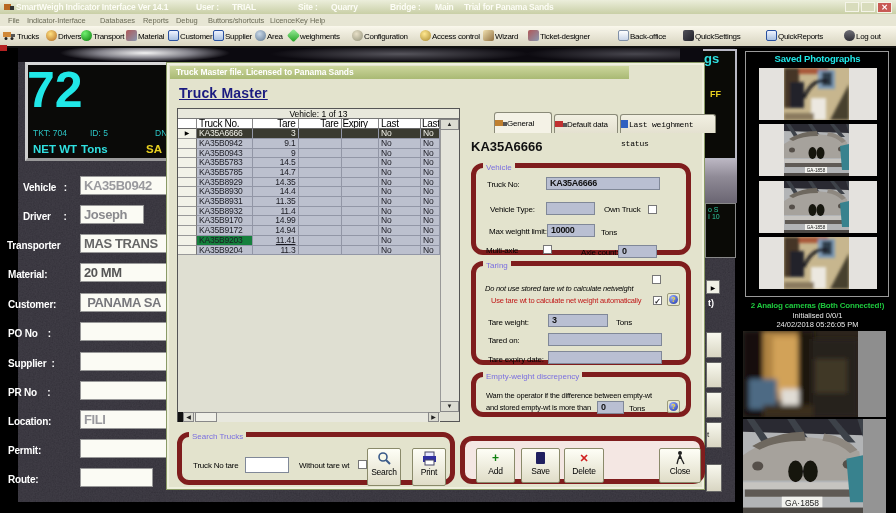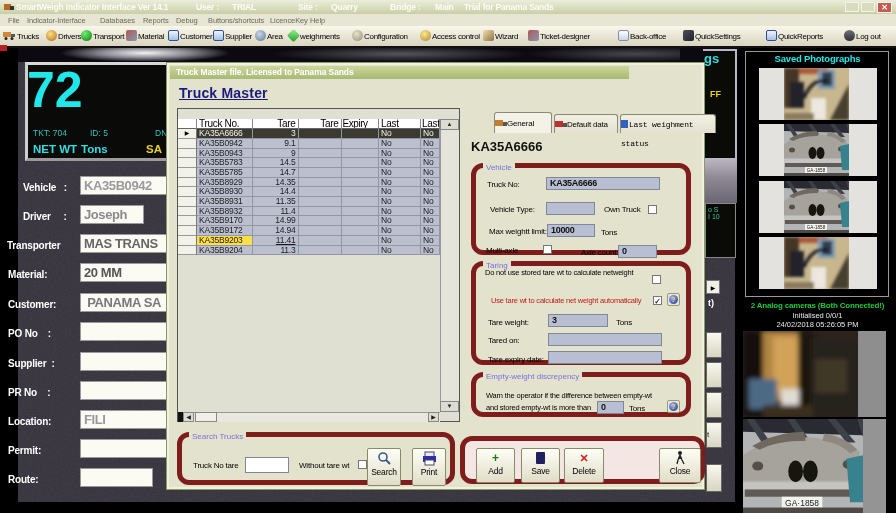--- a/index.html
+++ b/index.html
@@ -369,20 +369,21 @@
           </g>
         </svg></div>
     </div>
     <div class="abs" style="left:863px;top:419px;width:23px;height:94px;background:#949494;"></div>
   </div>
 
   <div id="dlg" class="abs">
     <div id="dlgtitle" class="abs">Truck Master file. Licensed to Panama Sands</div>
     <div id="dlghead" class="abs">Truck Master</div>
     <div id="grid" class="abs">
+      <div class="cap">Vehicle: 1 of 13</div>
       <div class="hc" style="left:0;width:19px;"></div>
       <div class="hc" style="left:19px;width:55.5px;">Truck No.</div>
       <div class="hc" style="left:74.5px;width:46px;text-align:right;padding-right:2px;">Tare weight</div>
       <div class="hc" style="left:120.5px;width:43px;text-align:right;padding-right:2px;">Tare date</div>
       <div class="hc" style="left:163.5px;width:37.5px;padding-left:1px;letter-spacing:-0.45px;">Expiry date</div>
       <div class="hc" style="left:201px;width:42px;">Last single</div>
       <div class="hc" style="left:243px;width:19px;padding-left:1px;">Last l</div>
       <div class="sbb" style="left:262px;top:10.7px;width:19px;height:10.9px;">▲</div>
       <div class="grow" style="top:20.6px;">
         <div class="sel">▶</div>
@@ -478,21 +479,21 @@
         <div class="sel"></div>
         <div class="gc" style="left:19px;width:55.5px;background:#bcc0ce;color:#1a1a22;">KA35B9172</div>
         <div class="gc" style="left:74.5px;width:46px;background:#bcc0ce;color:#1a1a22;text-align:right;">14.94</div>
         <div class="gc" style="left:120.5px;width:43px;background:#bcc0ce;color:#1a1a22;"></div>
         <div class="gc" style="left:163.5px;width:37.5px;background:#bcc0ce;color:#1a1a22;"></div>
         <div class="gc" style="left:201px;width:42px;background:#bcc0ce;color:#1a1a22;">No</div>
         <div class="gc" style="left:243px;width:19px;background:#bcc0ce;color:#1a1a22;">No</div>
       </div>
       <div class="grow" style="top:127.3px;">
         <div class="sel"></div>
-        <div class="gc" style="left:19px;width:55.5px;background:#fde047;color:#1a1a22;">KA35B9203</div>
+        <div class="gc" style="left:19px;width:55.5px;background:#15803d;color:#1a1a22;">KA35B9203</div>
         <div class="gc" style="left:74.5px;width:46px;background:#bcc0ce;color:#1a1a22;text-align:right;text-decoration:underline;">11.41</div>
         <div class="gc" style="left:120.5px;width:43px;background:#bcc0ce;color:#1a1a22;"></div>
         <div class="gc" style="left:163.5px;width:37.5px;background:#bcc0ce;color:#1a1a22;"></div>
         <div class="gc" style="left:201px;width:42px;background:#bcc0ce;color:#1a1a22;">No</div>
         <div class="gc" style="left:243px;width:19px;background:#bcc0ce;color:#1a1a22;">No</div>
       </div>
       <div class="grow" style="top:137.0px;">
         <div class="sel"></div>
         <div class="gc" style="left:19px;width:55.5px;background:#bcc0ce;color:#1a1a22;">KA35B9204</div>
         <div class="gc" style="left:74.5px;width:46px;background:#bcc0ce;color:#1a1a22;text-align:right;">11.3</div>
@@ -534,21 +535,21 @@
         <div class="inp" style="left:71px;top:56px;width:48px;height:13px;">10000</div>
         <div class="lbl" style="left:125px;top:60px;">Tons</div>
         <div class="lbl" style="left:10px;top:78px;">Multi-axle</div>
         <div class="cb" style="left:67px;top:77px;"></div>
         <div class="lbl" style="left:105px;top:80px;">Axle count:</div>
         <div class="inp" style="left:142px;top:77px;width:39px;height:13px;">0</div>
       </div>
 
       <div class="grp" style="left:304px;top:198px;width:220px;height:104px;">
         <div class="glabel">Taring</div>
-        <div class="lbl" style="left:9px;top:2px;font-size:7.5px;">Do not use stored tare wt to calculate netweight</div>
+        <div class="lbl" style="left:9px;top:18px;font-size:7.5px;font-style:italic;">Do not use stored tare wt to calculate netweight</div>
         <div class="cb" style="left:176px;top:9px;"></div>
         <div class="lbl" style="left:15px;top:30px;color:#c01818;font-size:7.5px;">Use tare wt to calculate net weight automatically</div>
         <div class="cb" style="left:177px;top:30px;">✓</div>
         <div class="helpbtn" style="left:191px;top:27px;">
           <span class="q">?</span>
         </div>
         <div class="lbl" style="left:12px;top:52px;">Tare weight:</div>
         <div class="inp" style="left:72px;top:48px;width:60px;height:13px;">3</div>
         <div class="lbl" style="left:140px;top:52px;">Tons</div>
         <div class="lbl" style="left:12px;top:70px;">Tared on:</div>

